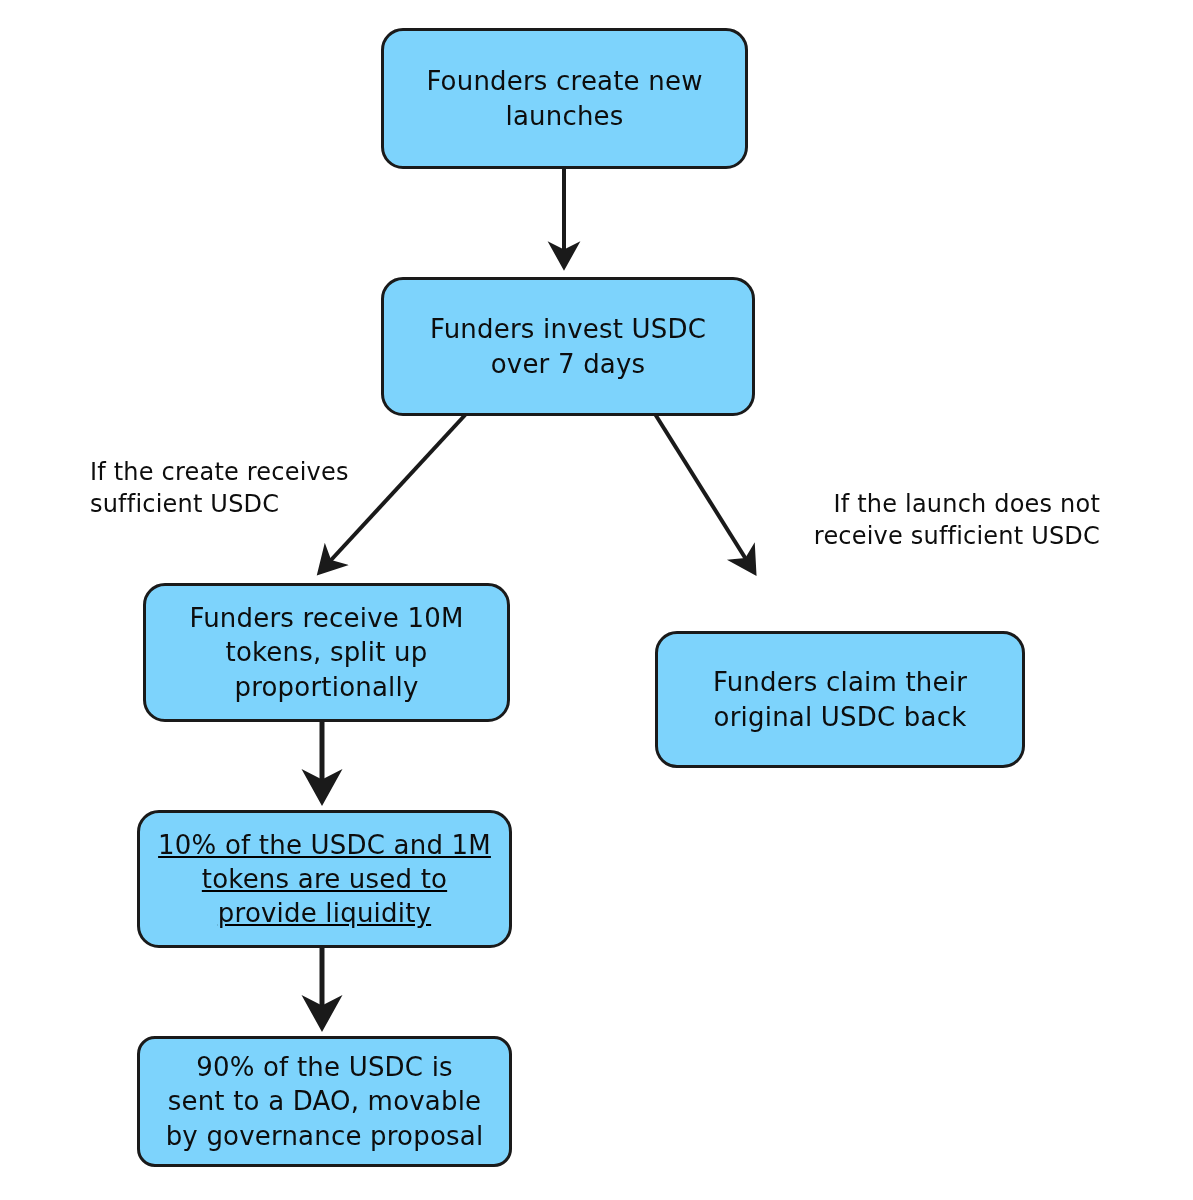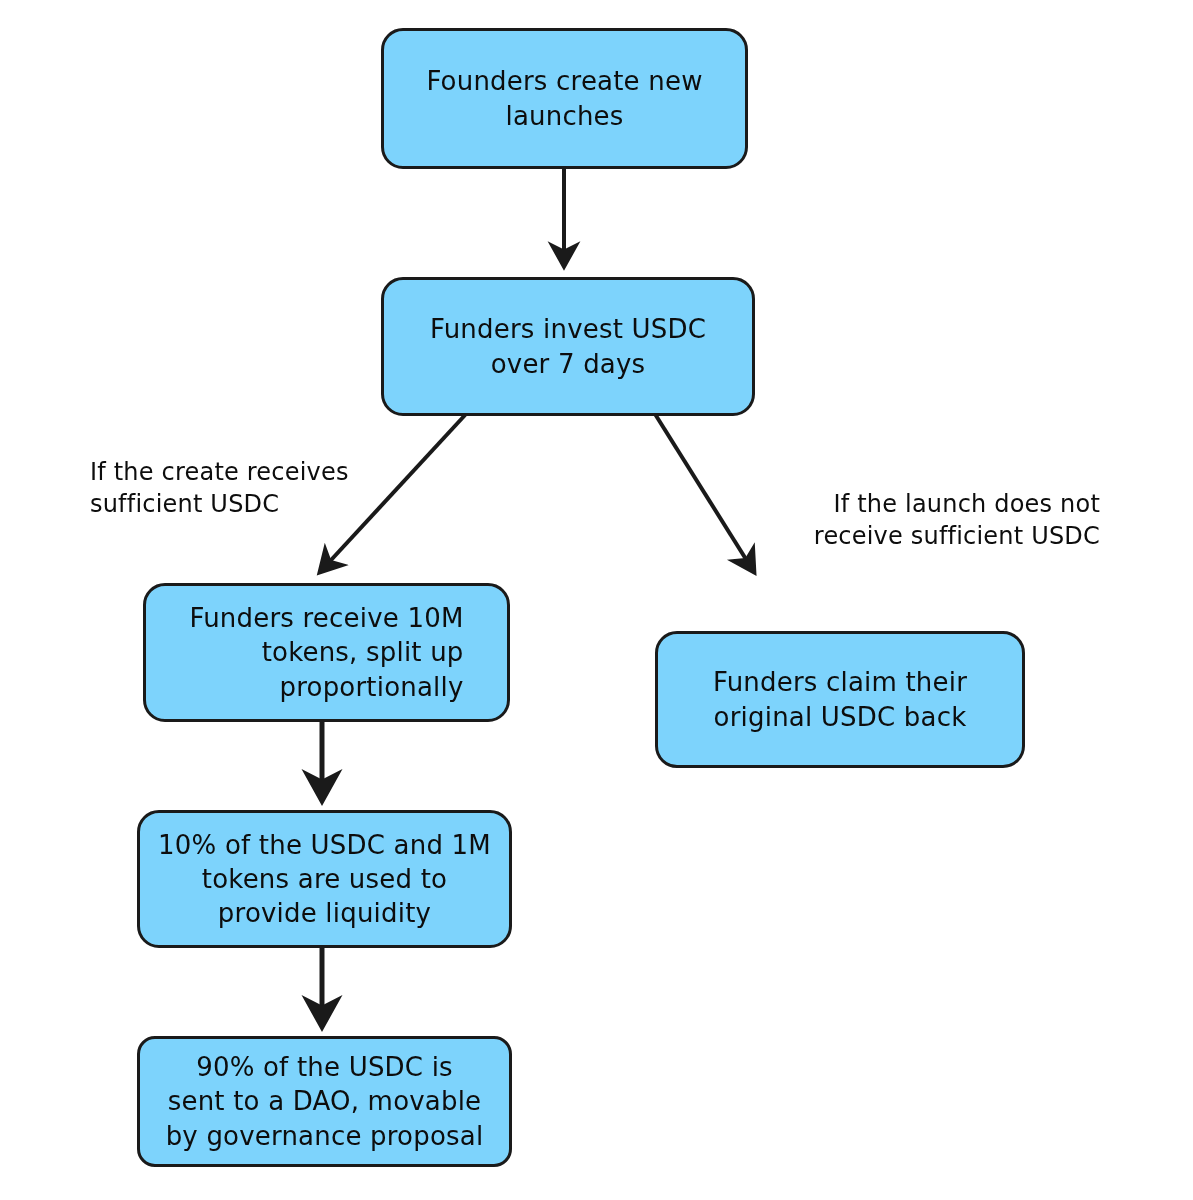--- a/index.html
+++ b/index.html
@@ -96,32 +96,32 @@
     <span class="node-label">Funders invest USDC
 over 7 days</span>
   </div>
 
   <div class="edge-label left-branch" style="left:90px; top:457px; width:330px;">If the create receives
 sufficient USDC</div>
 
   <div class="edge-label right-branch" style="left:760px; top:457px; width:340px;margin-top:32px;">If the launch does not
 receive sufficient USDC</div>
 
-  <div class="node-box" style="left:143px; top:583px; width:367px; height:139px;text-align:right;">
+  <div class="node-box" style="left:143px; top:583px; width:367px; height:139px;">
     <span class="node-label">Funders receive 10M
 tokens, split up
 proportionally</span>
   </div>
 
   <div class="node-box" style="left:655px; top:583px; width:370px; height:137px;margin-top:48px;">
     <span class="node-label">Funders claim their
 original USDC back</span>
   </div>
 
-  <div class="node-box" style="left:137px; top:810px; width:375px; height:138px;">
+  <div class="node-box" style="left:137px; top:810px; width:375px; height:138px;text-decoration:underline;">
     <span class="node-label">10% of the USDC and 1M
 tokens are used to
 provide liquidity</span>
   </div>
 
   <div class="node-box" style="left:137px; top:1036px; width:375px; height:131px;border-radius:18px;">
     <span class="node-label">90% of the USDC is
 sent to a DAO, movable
 by governance proposal</span>
   </div>

